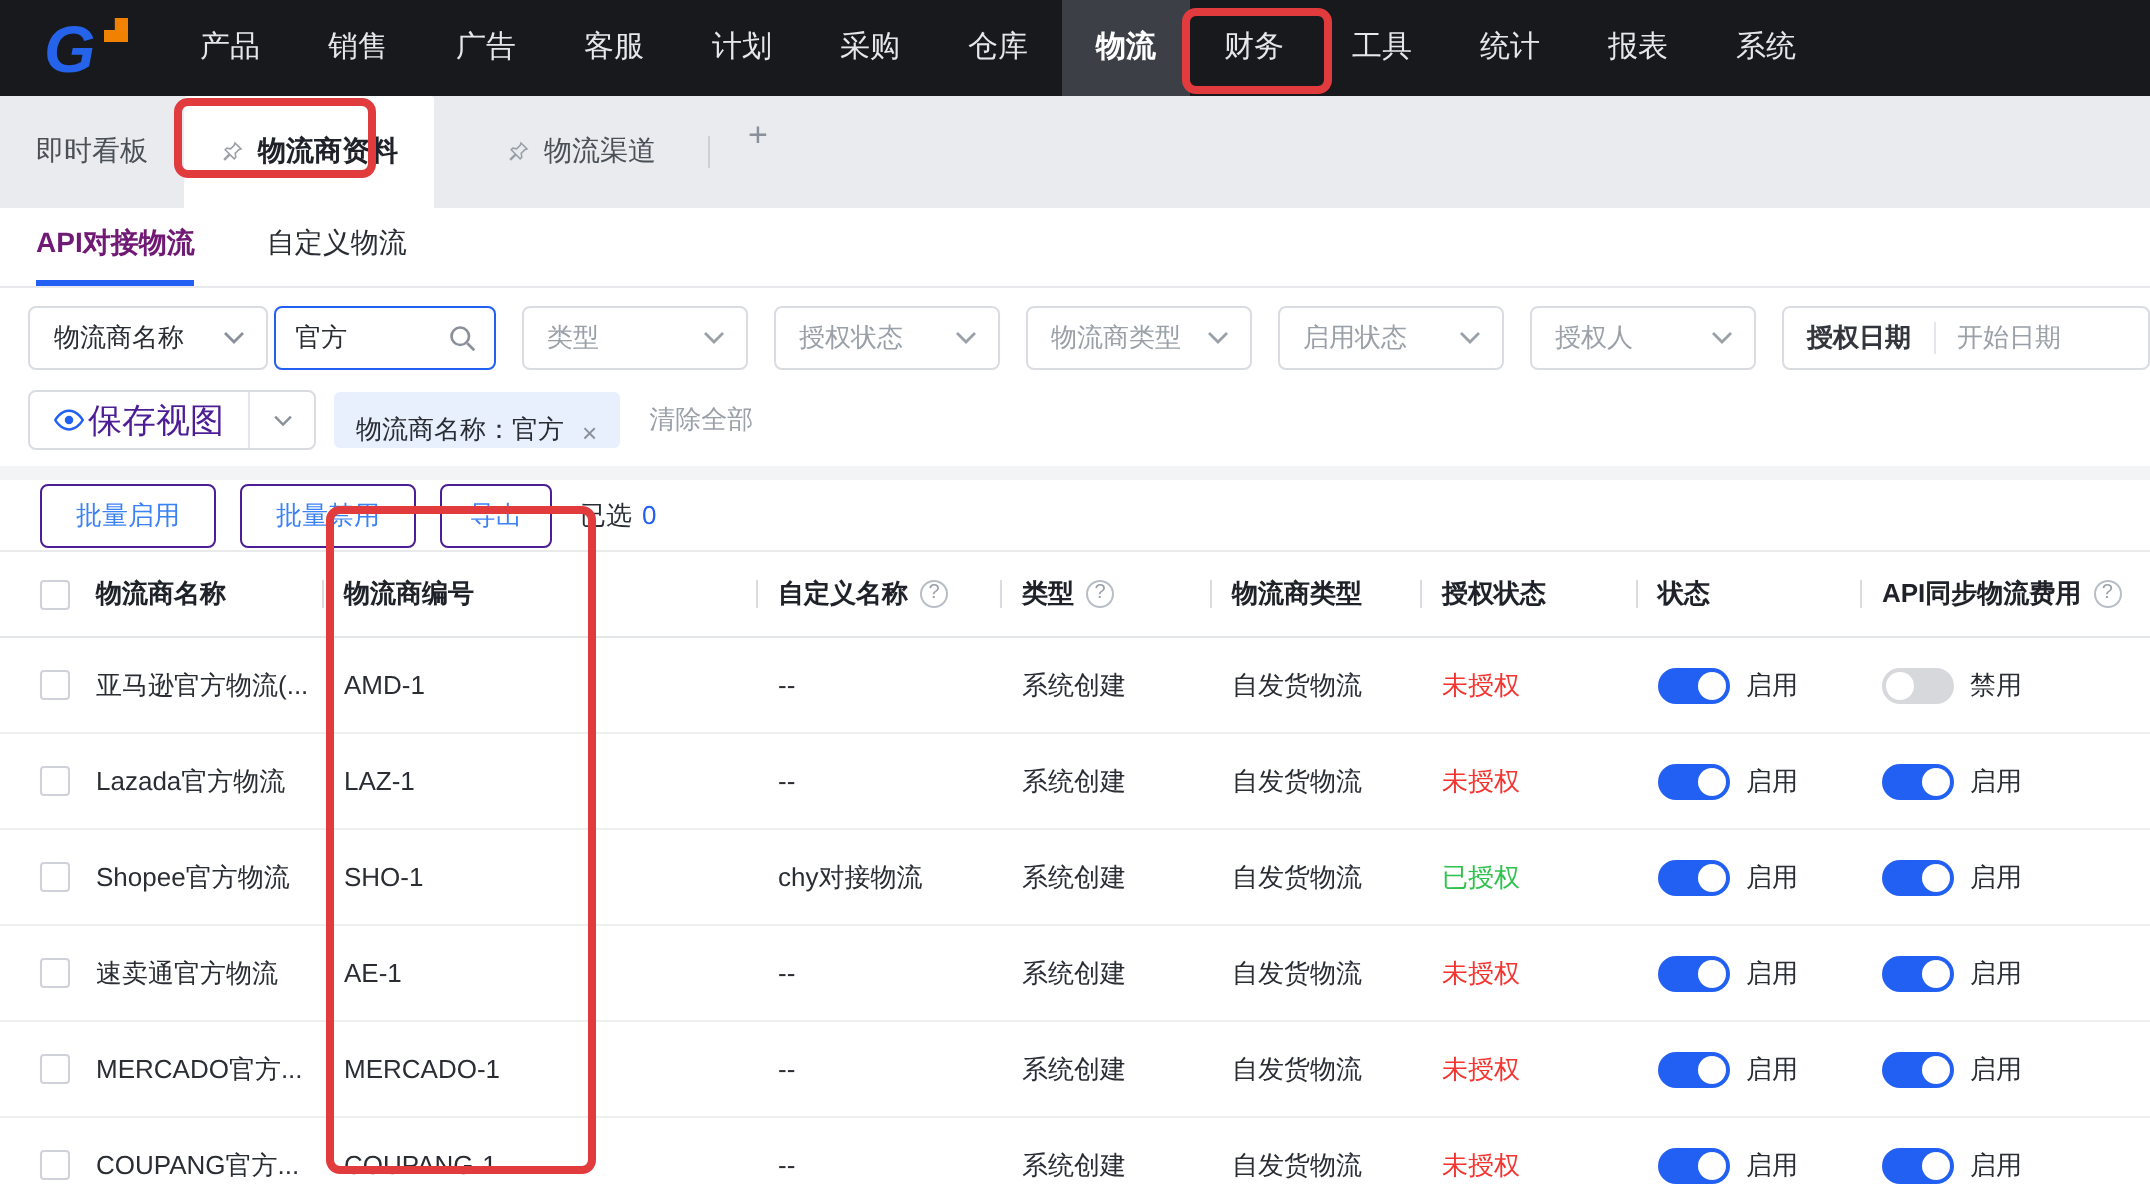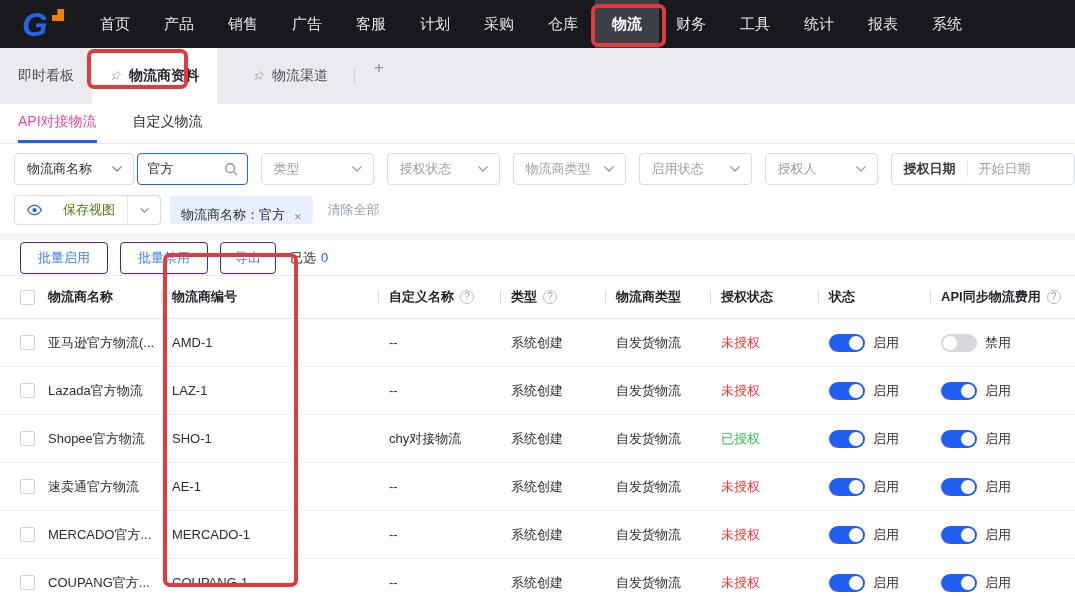--- a/index.html
+++ b/index.html
@@ -21,37 +21,37 @@
   .tab{display:flex;align-items:center;gap:7px;padding:0 18px;font-size:14px;color:#4b5057;cursor:pointer}
   .tab.active{background:#fff;font-weight:700;color:#1f2329;border-radius:2px 2px 0 0}
   .tab.t-channel{margin-left:18px}
   .pin svg{display:block}
   .tab-divider{width:1px;height:16px;background:#ccd0d6;margin:auto 8px}
   .add-tab{width:32px;text-align:center;line-height:40px;color:#8a9099;font-size:17px;cursor:pointer}
 
   
   .subtabs{height:40px;border-bottom:1px solid #e7e9ec;display:flex;align-items:stretch;padding-left:18px;gap:36px;background:#fff}
   .subtab{font-size:14px;color:#2a2e34;display:flex;align-items:center;border-bottom:3px solid transparent;cursor:pointer}
-  .subtab.active{color:#ec4899;border-bottom-color:#2160f2;font-weight:400}
+  .subtab.active{color:#701a75;border-bottom-color:#2160f2;font-weight:700}
 
   
   .filter-area{padding:9px 0 8px 14px;background:#fff}
   .frow{display:flex;align-items:center}
   .frow1{margin-bottom:10px}
   .ctrl{height:32px;border:1px solid #d9dce1;border-radius:4px;display:flex;align-items:center;background:#fff;font-size:13px}
   .field-select{width:126px;padding:0 10px 0 12px;justify-content:space-between;color:#2a2e34;cursor:pointer}
   .search-box{width:117px;margin-left:3px;border-color:#2160f2;padding:0 9px 0 10px;justify-content:space-between}
   .search-box input{border:none;outline:none;width:72px;font-size:13px;color:#2a2e34;font-family:inherit}
   .select{width:113px;margin-left:13px;padding:0 10px 0 12px;justify-content:space-between;color:#9aa0a8;cursor:pointer}
   .date-ctrl{width:196px;margin-left:13px;padding-left:12px;overflow:hidden}
   .date-label{color:#33373d;font-weight:700;margin-right:11px;white-space:nowrap}
   .date-sep{width:1px;height:16px;background:#e3e6ea;margin-right:11px;flex:0 0 1px}
   .date-ph{color:#9aa0a8;white-space:nowrap}
   .save-view{height:30px;border:1px solid #d9dce1;border-radius:4px;display:flex;align-items:stretch;background:#fff}
-  .sv-main{display:flex;align-items:center;gap:21px;padding:0 12px;color:#4d7c0f;font-size:13px;font-weight:500;cursor:pointer}
+  .sv-main{display:flex;align-items:center;gap:2px;padding:0 12px;color:#4c1d95;font-size:17px;font-weight:500;cursor:pointer}
   .sv-sep{width:1px;background:#e3e6ea}
   .sv-caret{width:32px;display:flex;align-items:center;justify-content:center;cursor:pointer}
   .tag{height:28px;background:#e8effd;border-radius:3px;display:flex;align-items:flex-end;gap:9px;padding:0 11px;margin-left:9px;font-size:13px;color:#2a2e34}
   .tag-x{color:#8a9099;font-size:13px;cursor:pointer}
   .clear{margin-left:15px;color:#9aa0a8;font-size:13px;cursor:pointer}
 
   .band{height:7px;background:#f3f4f6}
 
   
   .toolbar{display:flex;align-items:center;height:34px;padding-left:20px;margin-top:1px}
@@ -96,21 +96,20 @@
 </style>
 </head>
 <body>
 
 <header class="navbar">
   <div class="logo">
     <span class="g">G</span>
     <span class="mark"></span>
   </div>
   <nav class="nav-items" id="nav-items">
-      <div class="nav-item">首页</div>
       <div class="nav-item">产品</div>
       <div class="nav-item">销售</div>
       <div class="nav-item">广告</div>
       <div class="nav-item">客服</div>
       <div class="nav-item">计划</div>
       <div class="nav-item">采购</div>
       <div class="nav-item">仓库</div>
       <div class="nav-item active">物流</div>
       <div class="nav-item">财务</div>
       <div class="nav-item">工具</div>

